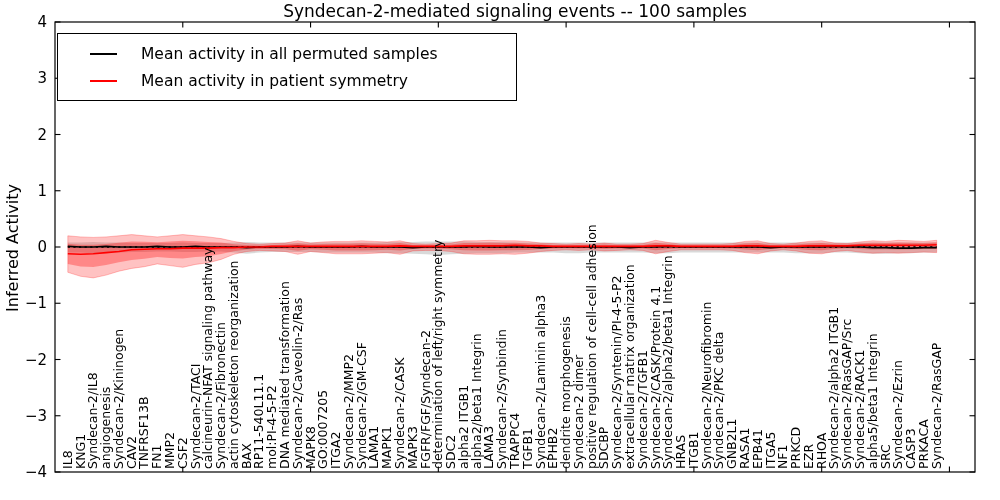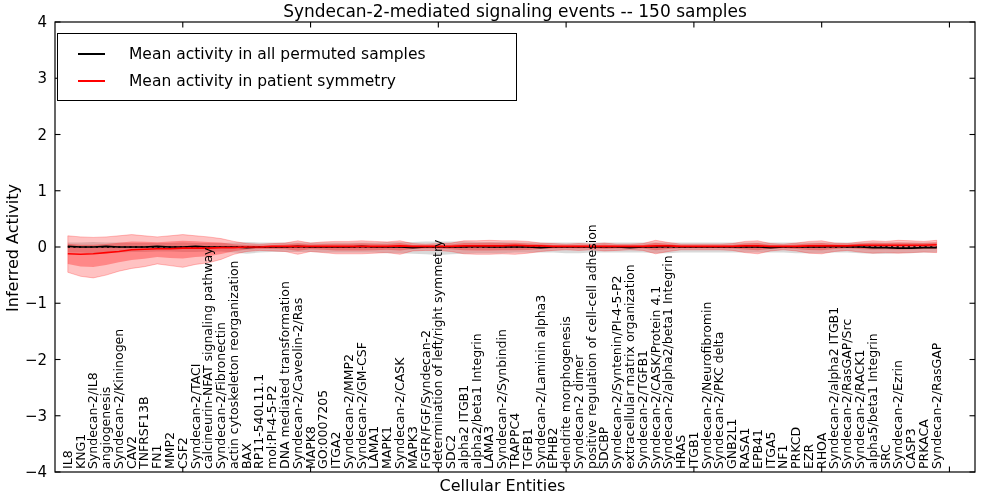--- a/index.html
+++ b/index.html
@@ -8,21 +8,21 @@
   .title{position:absolute;left:55px;top:1px;width:920px;text-align:center;
          font-size:17px;}
   .ylabel{position:absolute;left:-137px;top:238px;width:300px;height:20px;text-align:center;
           font-size:16px;transform:rotate(-90deg);}
   .xlabel{position:absolute;left:55px;top:476px;width:895px;text-align:center;font-size:16px;}
   .ytick{position:absolute;left:0;width:47px;text-align:right;font-size:15px;line-height:16px;}
   .cat{position:absolute;font-size:12.5px;line-height:14px;white-space:nowrap;
        transform:rotate(-90deg);transform-origin:0 0;}
   .legend{position:absolute;left:57px;top:33px;width:460px;height:68px;border:1.3px solid #000;
           background:#fff;box-sizing:border-box;display:flex;flex-direction:column;justify-content:space-around;
-          padding:6px 4px;}
+          padding:6px 16px;}
   .legrow{display:flex;align-items:center;height:24px;}
   .legline{width:27px;height:0;border-top-width:2px;border-top-style:solid;margin-left:16px;}
   .legtext{margin-left:24px;font-size:15.5px;}
   svg{position:absolute;left:0;top:0;}
 </style>
 </head>
 <body>
 
 <div class="fig">
   <svg id="plot" width="1000" height="500">
@@ -59,23 +59,22 @@
       <line x1="975" y1="247" x2="969.5" y2="247" stroke="#000" stroke-width="1.1"></line>
       <line x1="55" y1="303.25" x2="60.5" y2="303.25" stroke="#000" stroke-width="1.1"></line>
       <line x1="975" y1="303.25" x2="969.5" y2="303.25" stroke="#000" stroke-width="1.1"></line>
       <line x1="55" y1="359.5" x2="60.5" y2="359.5" stroke="#000" stroke-width="1.1"></line>
       <line x1="975" y1="359.5" x2="969.5" y2="359.5" stroke="#000" stroke-width="1.1"></line>
       <line x1="55" y1="415.75" x2="60.5" y2="415.75" stroke="#000" stroke-width="1.1"></line>
       <line x1="975" y1="415.75" x2="969.5" y2="415.75" stroke="#000" stroke-width="1.1"></line>
       <line x1="55" y1="472" x2="60.5" y2="472" stroke="#000" stroke-width="1.1"></line>
       <line x1="975" y1="472" x2="969.5" y2="472" stroke="#000" stroke-width="1.1"></line>
     </svg>
-  <div class="title">Syndecan-2-mediated signaling events -- 150 samples</div>
+  <div class="title">Syndecan-2-mediated signaling events -- 100 samples</div>
   <div class="ylabel">Inferred Activity</div>
-  <div class="xlabel">Cellular Entities</div>
   <div id="yticks">
       <div class="ytick" style="top: 14px;">4</div>
       <div class="ytick" style="top: 70.25px;">3</div>
       <div class="ytick" style="top: 126.5px;">2</div>
       <div class="ytick" style="top: 182.75px;">1</div>
       <div class="ytick" style="top: 239px;">0</div>
       <div class="ytick" style="top: 295.25px;">−1</div>
       <div class="ytick" style="top: 351.5px;">−2</div>
       <div class="ytick" style="top: 407.75px;">−3</div>
       <div class="ytick" style="top: 464px;">−4</div>

